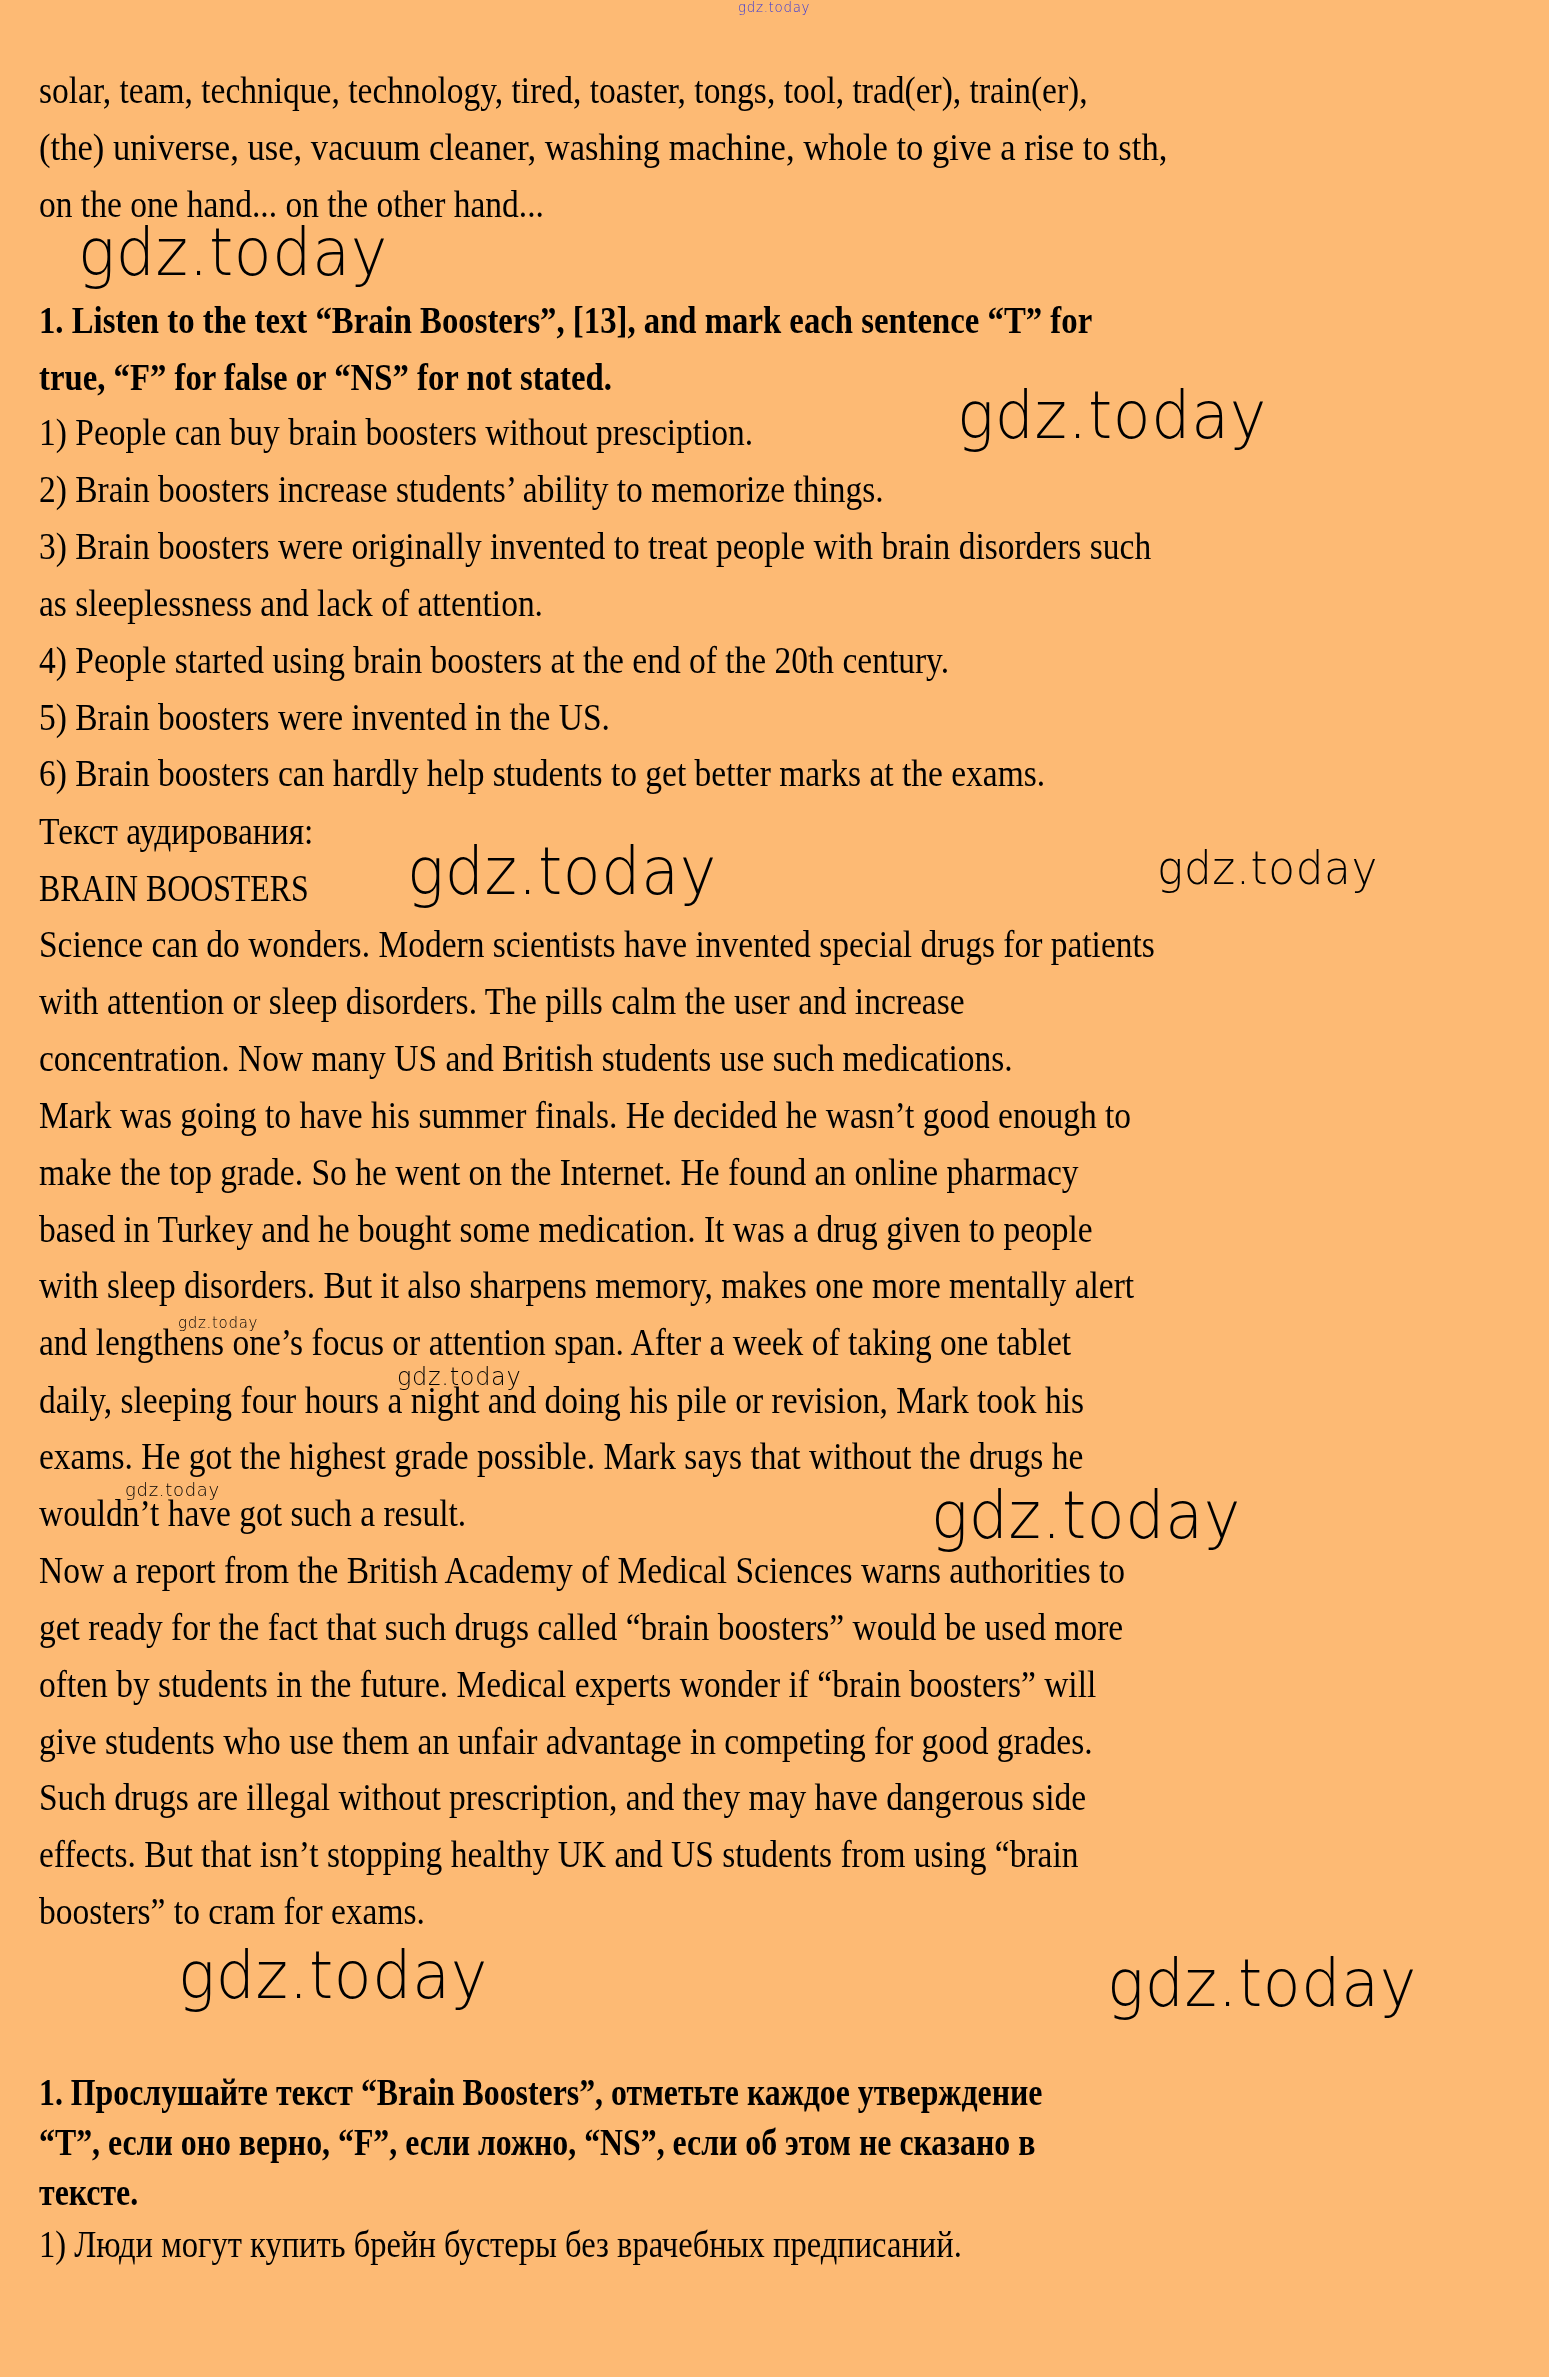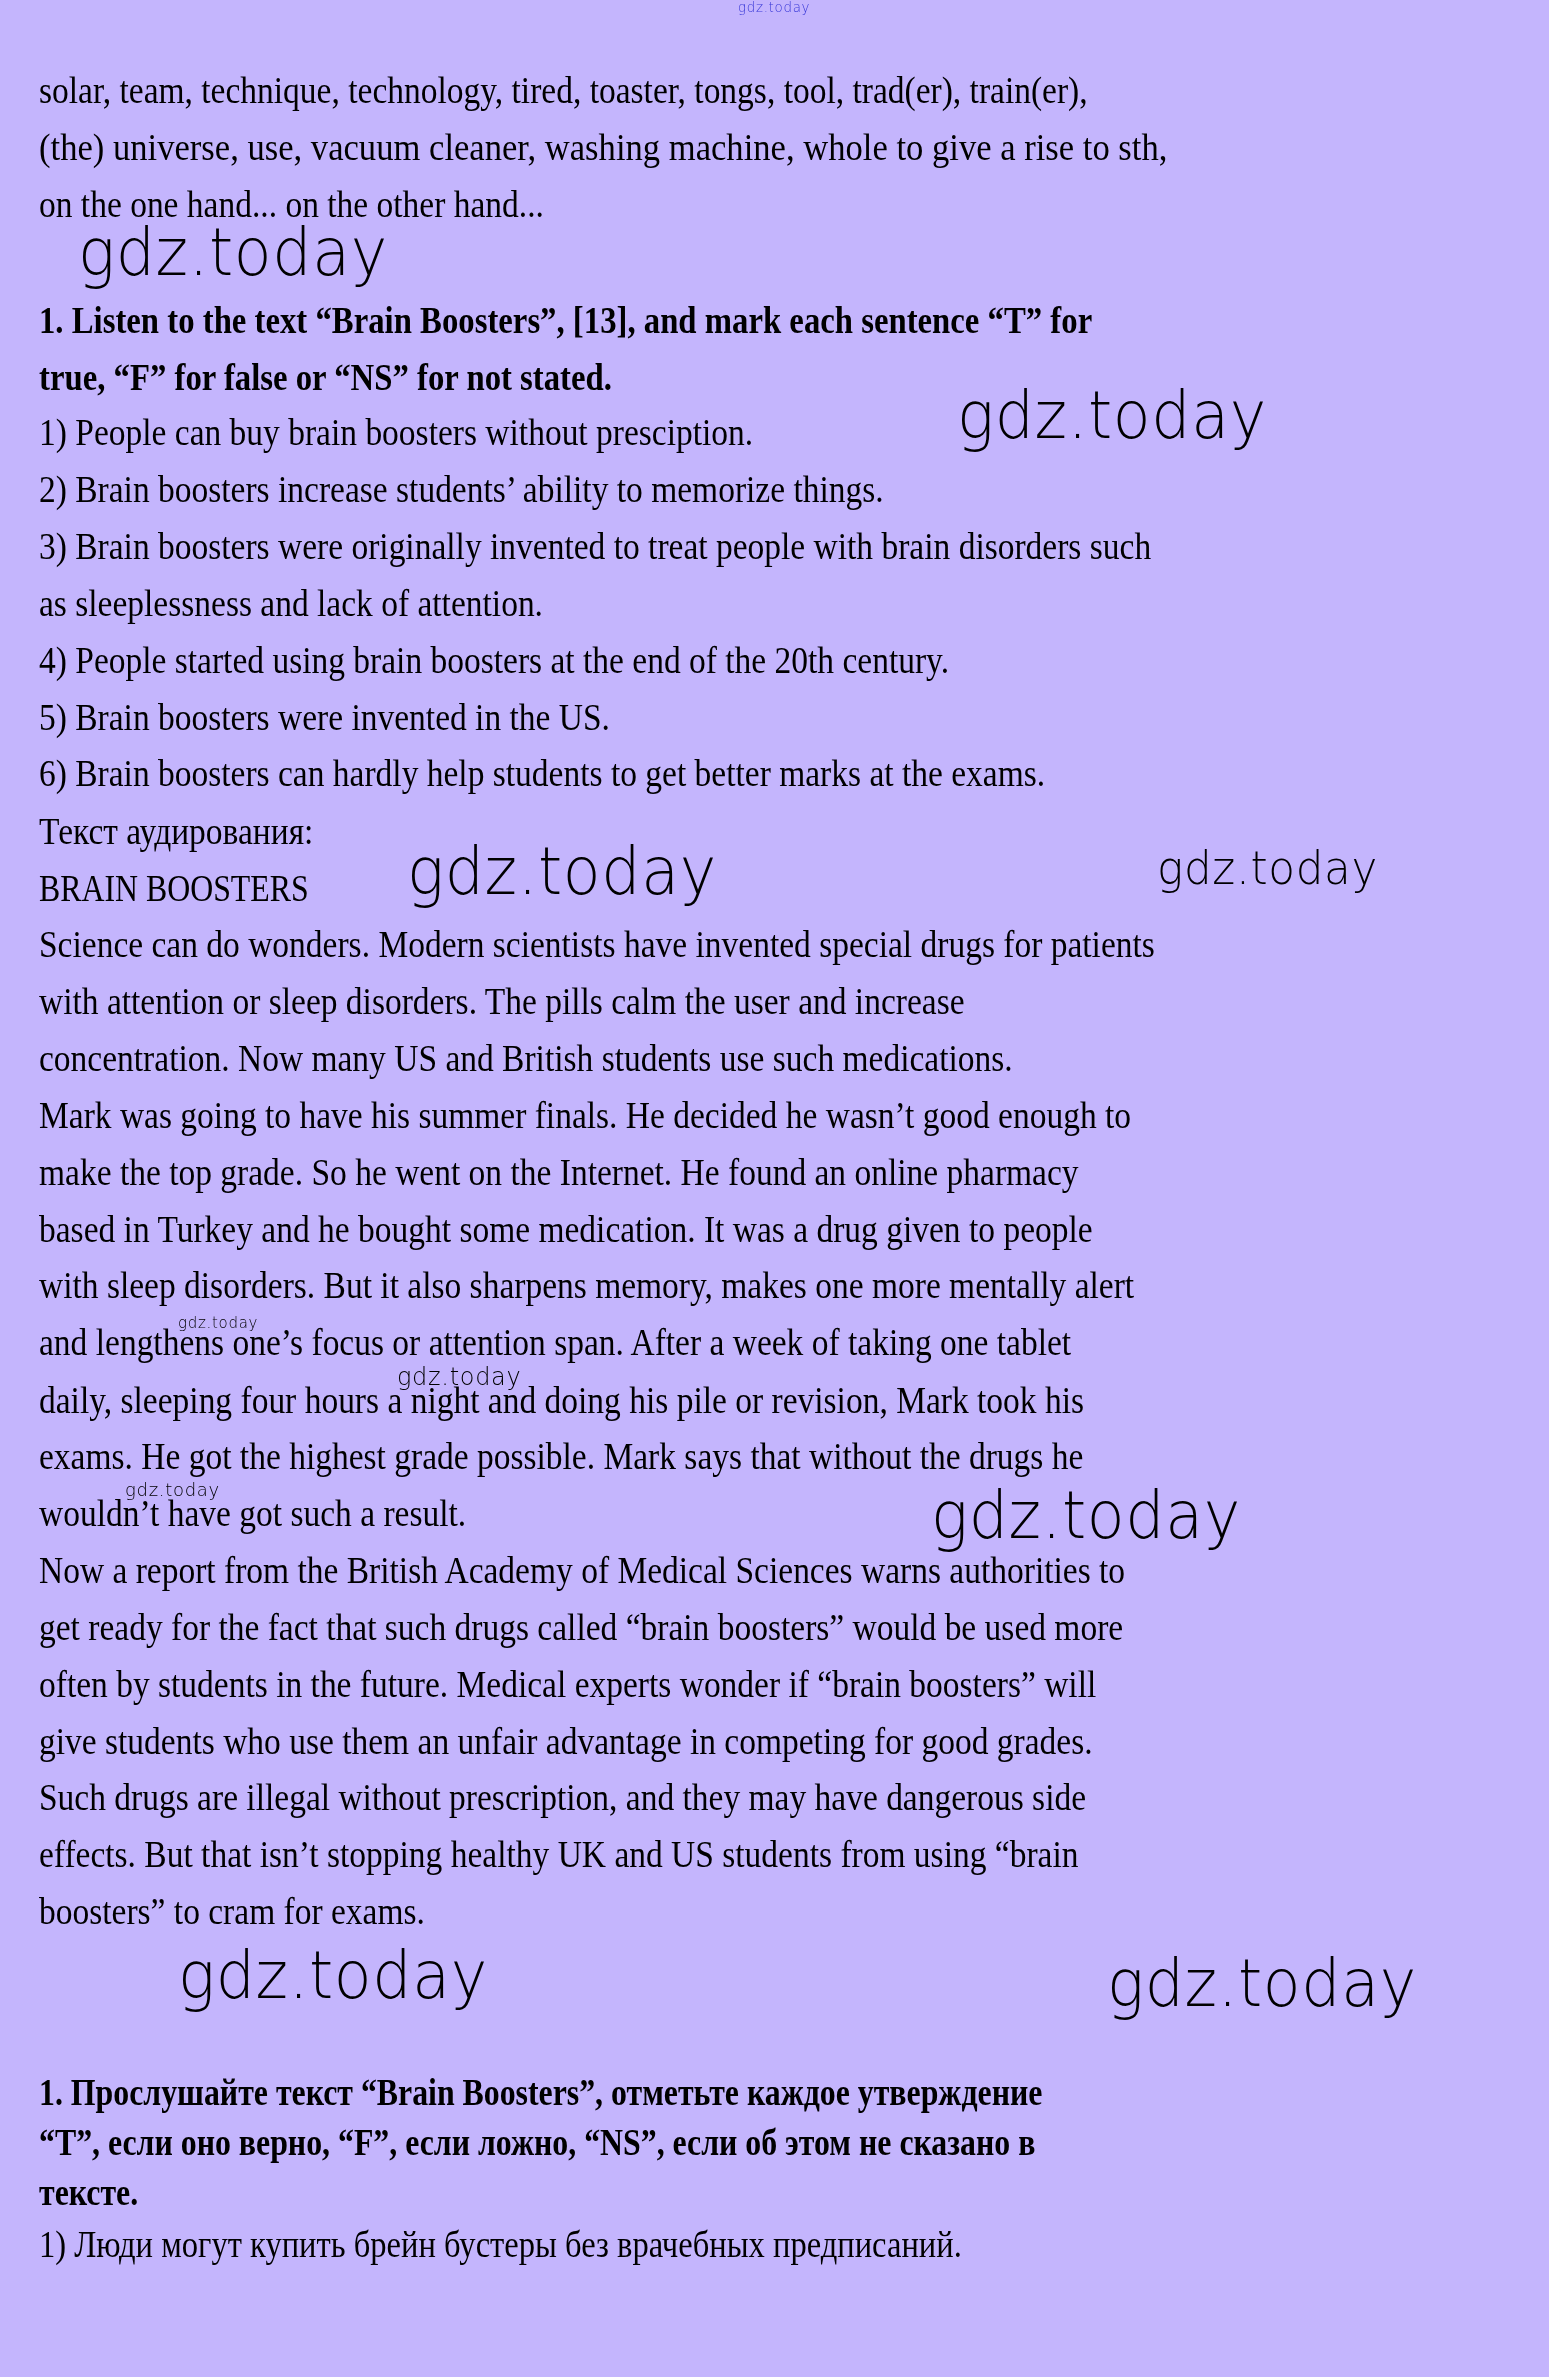--- a/index.html
+++ b/index.html
@@ -1,17 +1,17 @@
 <!DOCTYPE html>
 <html style="font-size:12px"><head>
 <meta charset="utf-8">
 <style>
   html, body { margin: 0; padding: 0; background: #ffffff; }
   body { width: 1550px; height: 2377px; position: relative; overflow: hidden; }
-  .page { position: absolute; left: 0; top: 0; width: 1550px; height: 2377px; background: #c4b5fd; }
+  .page { position: absolute; left: 0; top: 0; width: 1550px; height: 2377px; background: #fdba74; }
   .line {
     position: absolute; left: 39px; white-space: nowrap;
     font-family: "Liberation Serif", "DejaVu Serif", serif;
     font-size: 37px; line-height: 45px; color: #000;
     transform-origin: left center;
   }
   .bold { font-weight: bold; }
   .wm {
     position: absolute; white-space: nowrap;
     font-family: "DejaVu Sans", "Liberation Sans", sans-serif;

